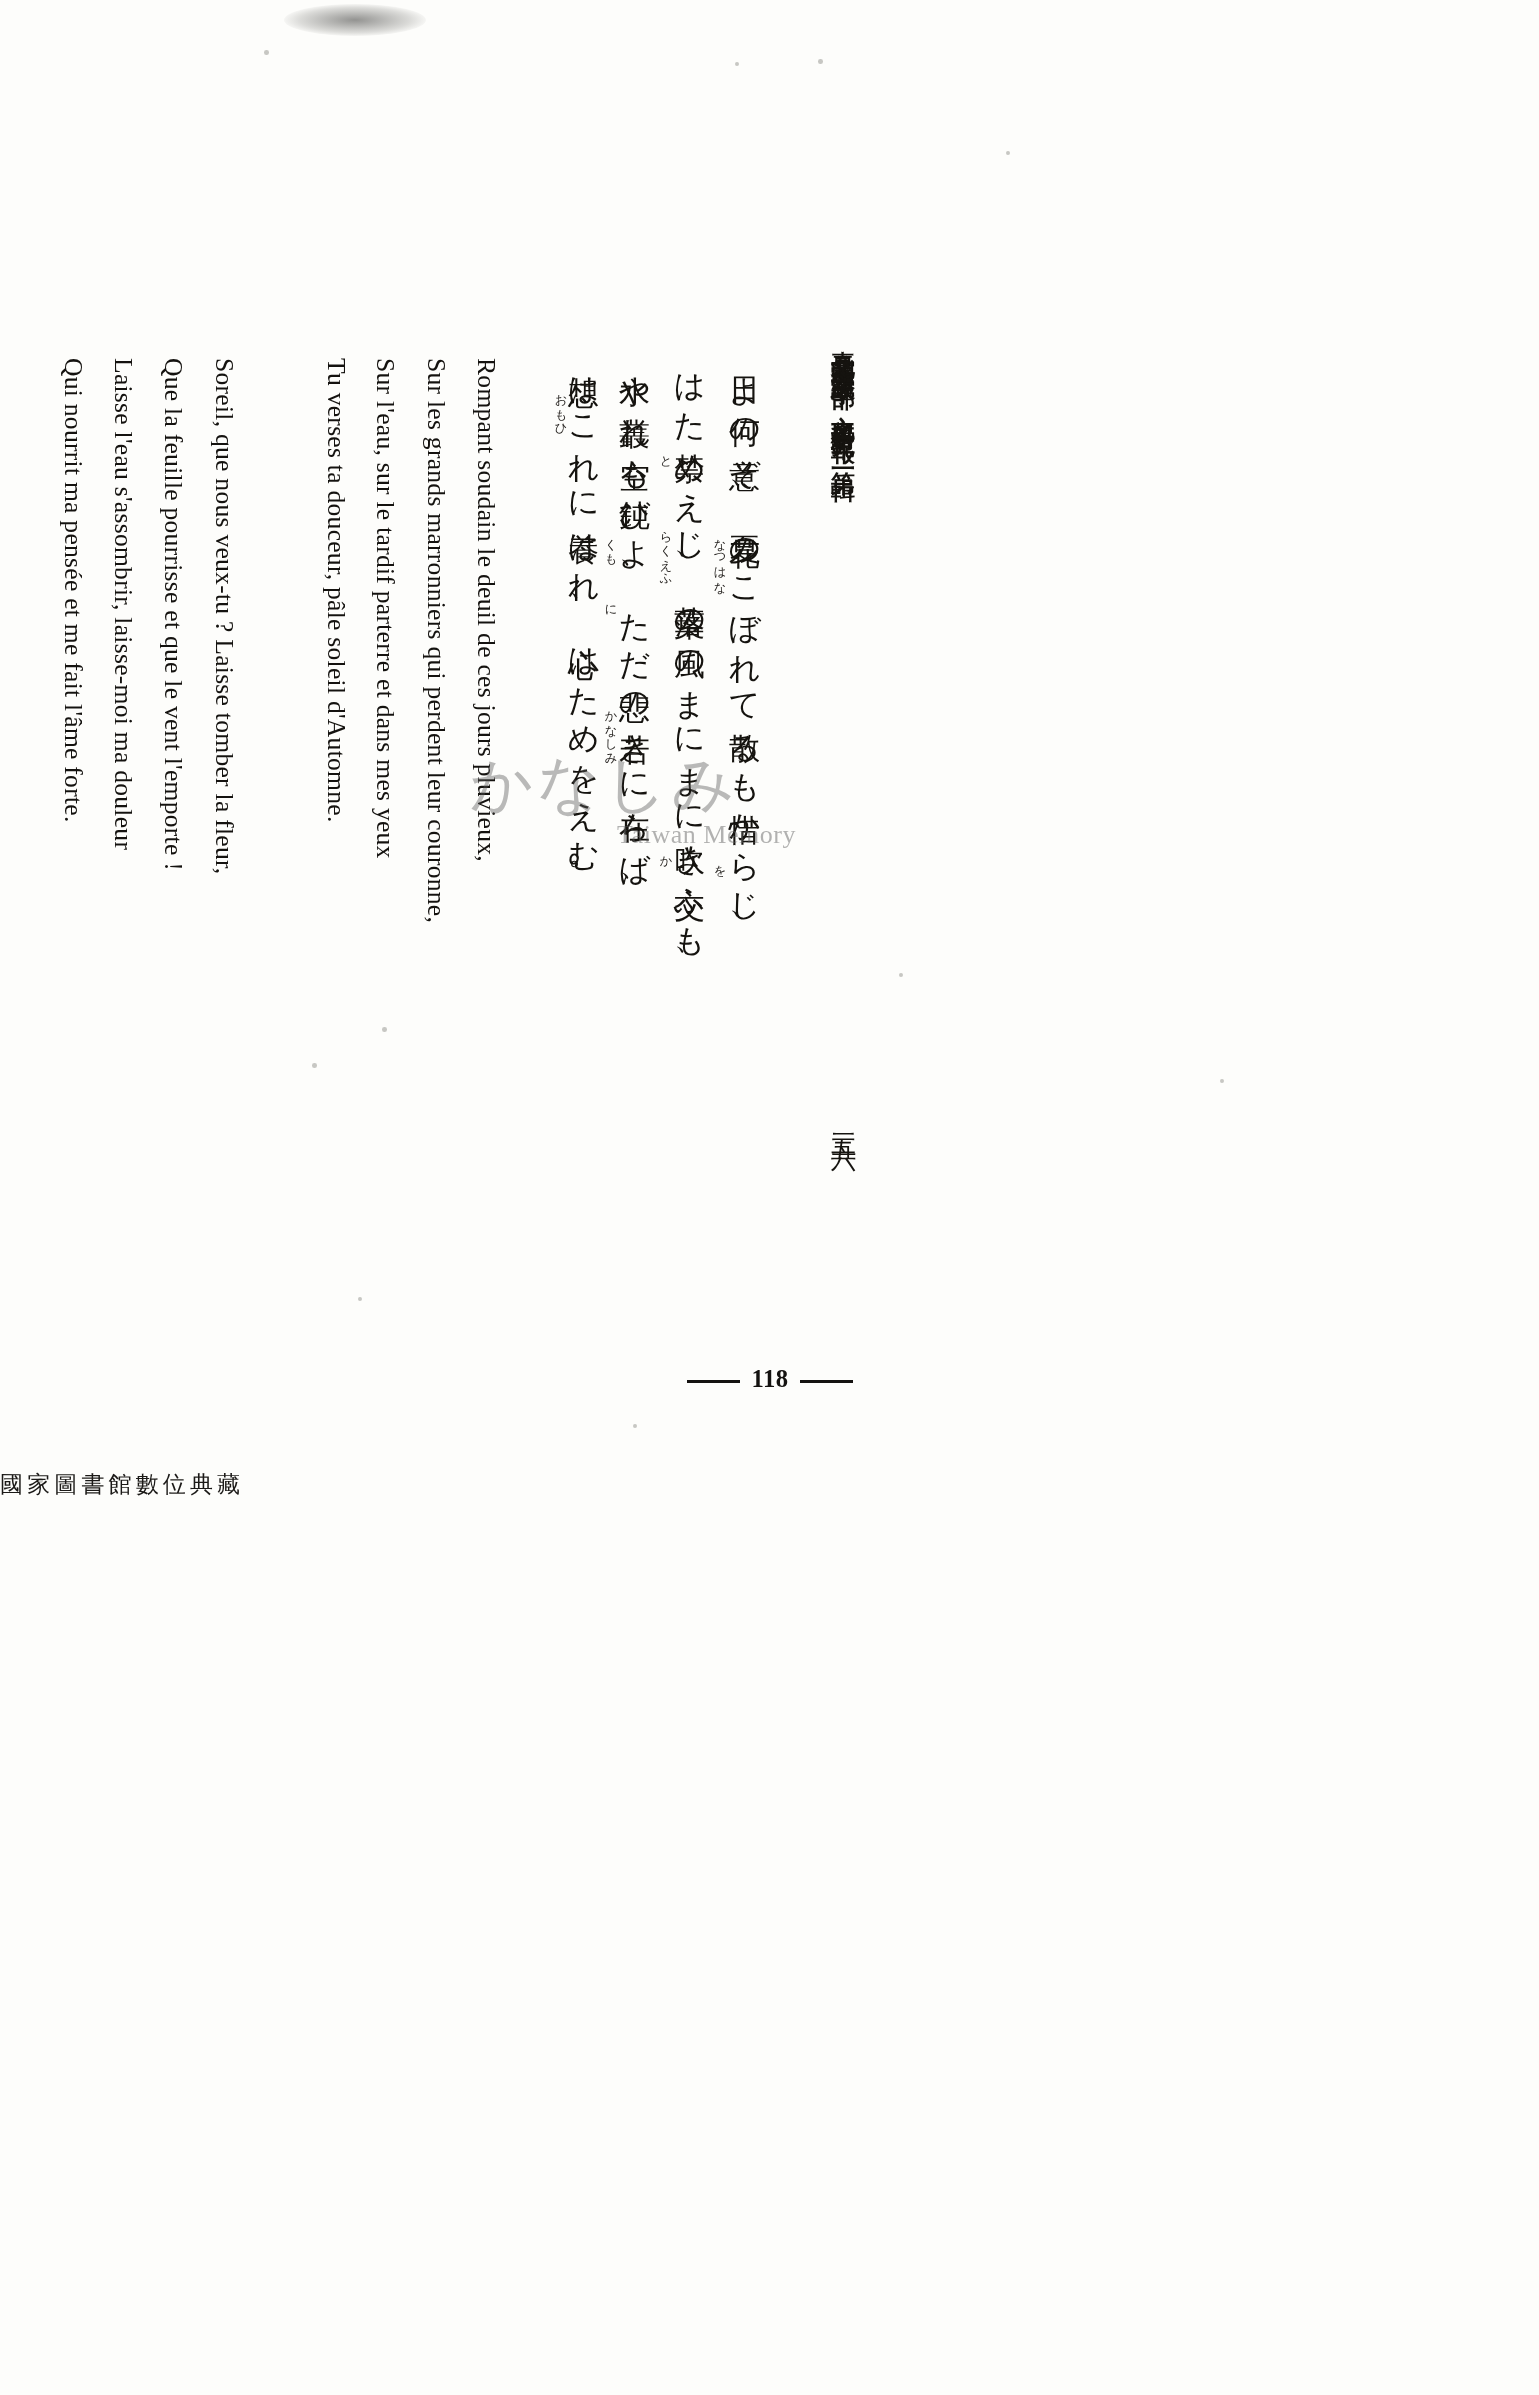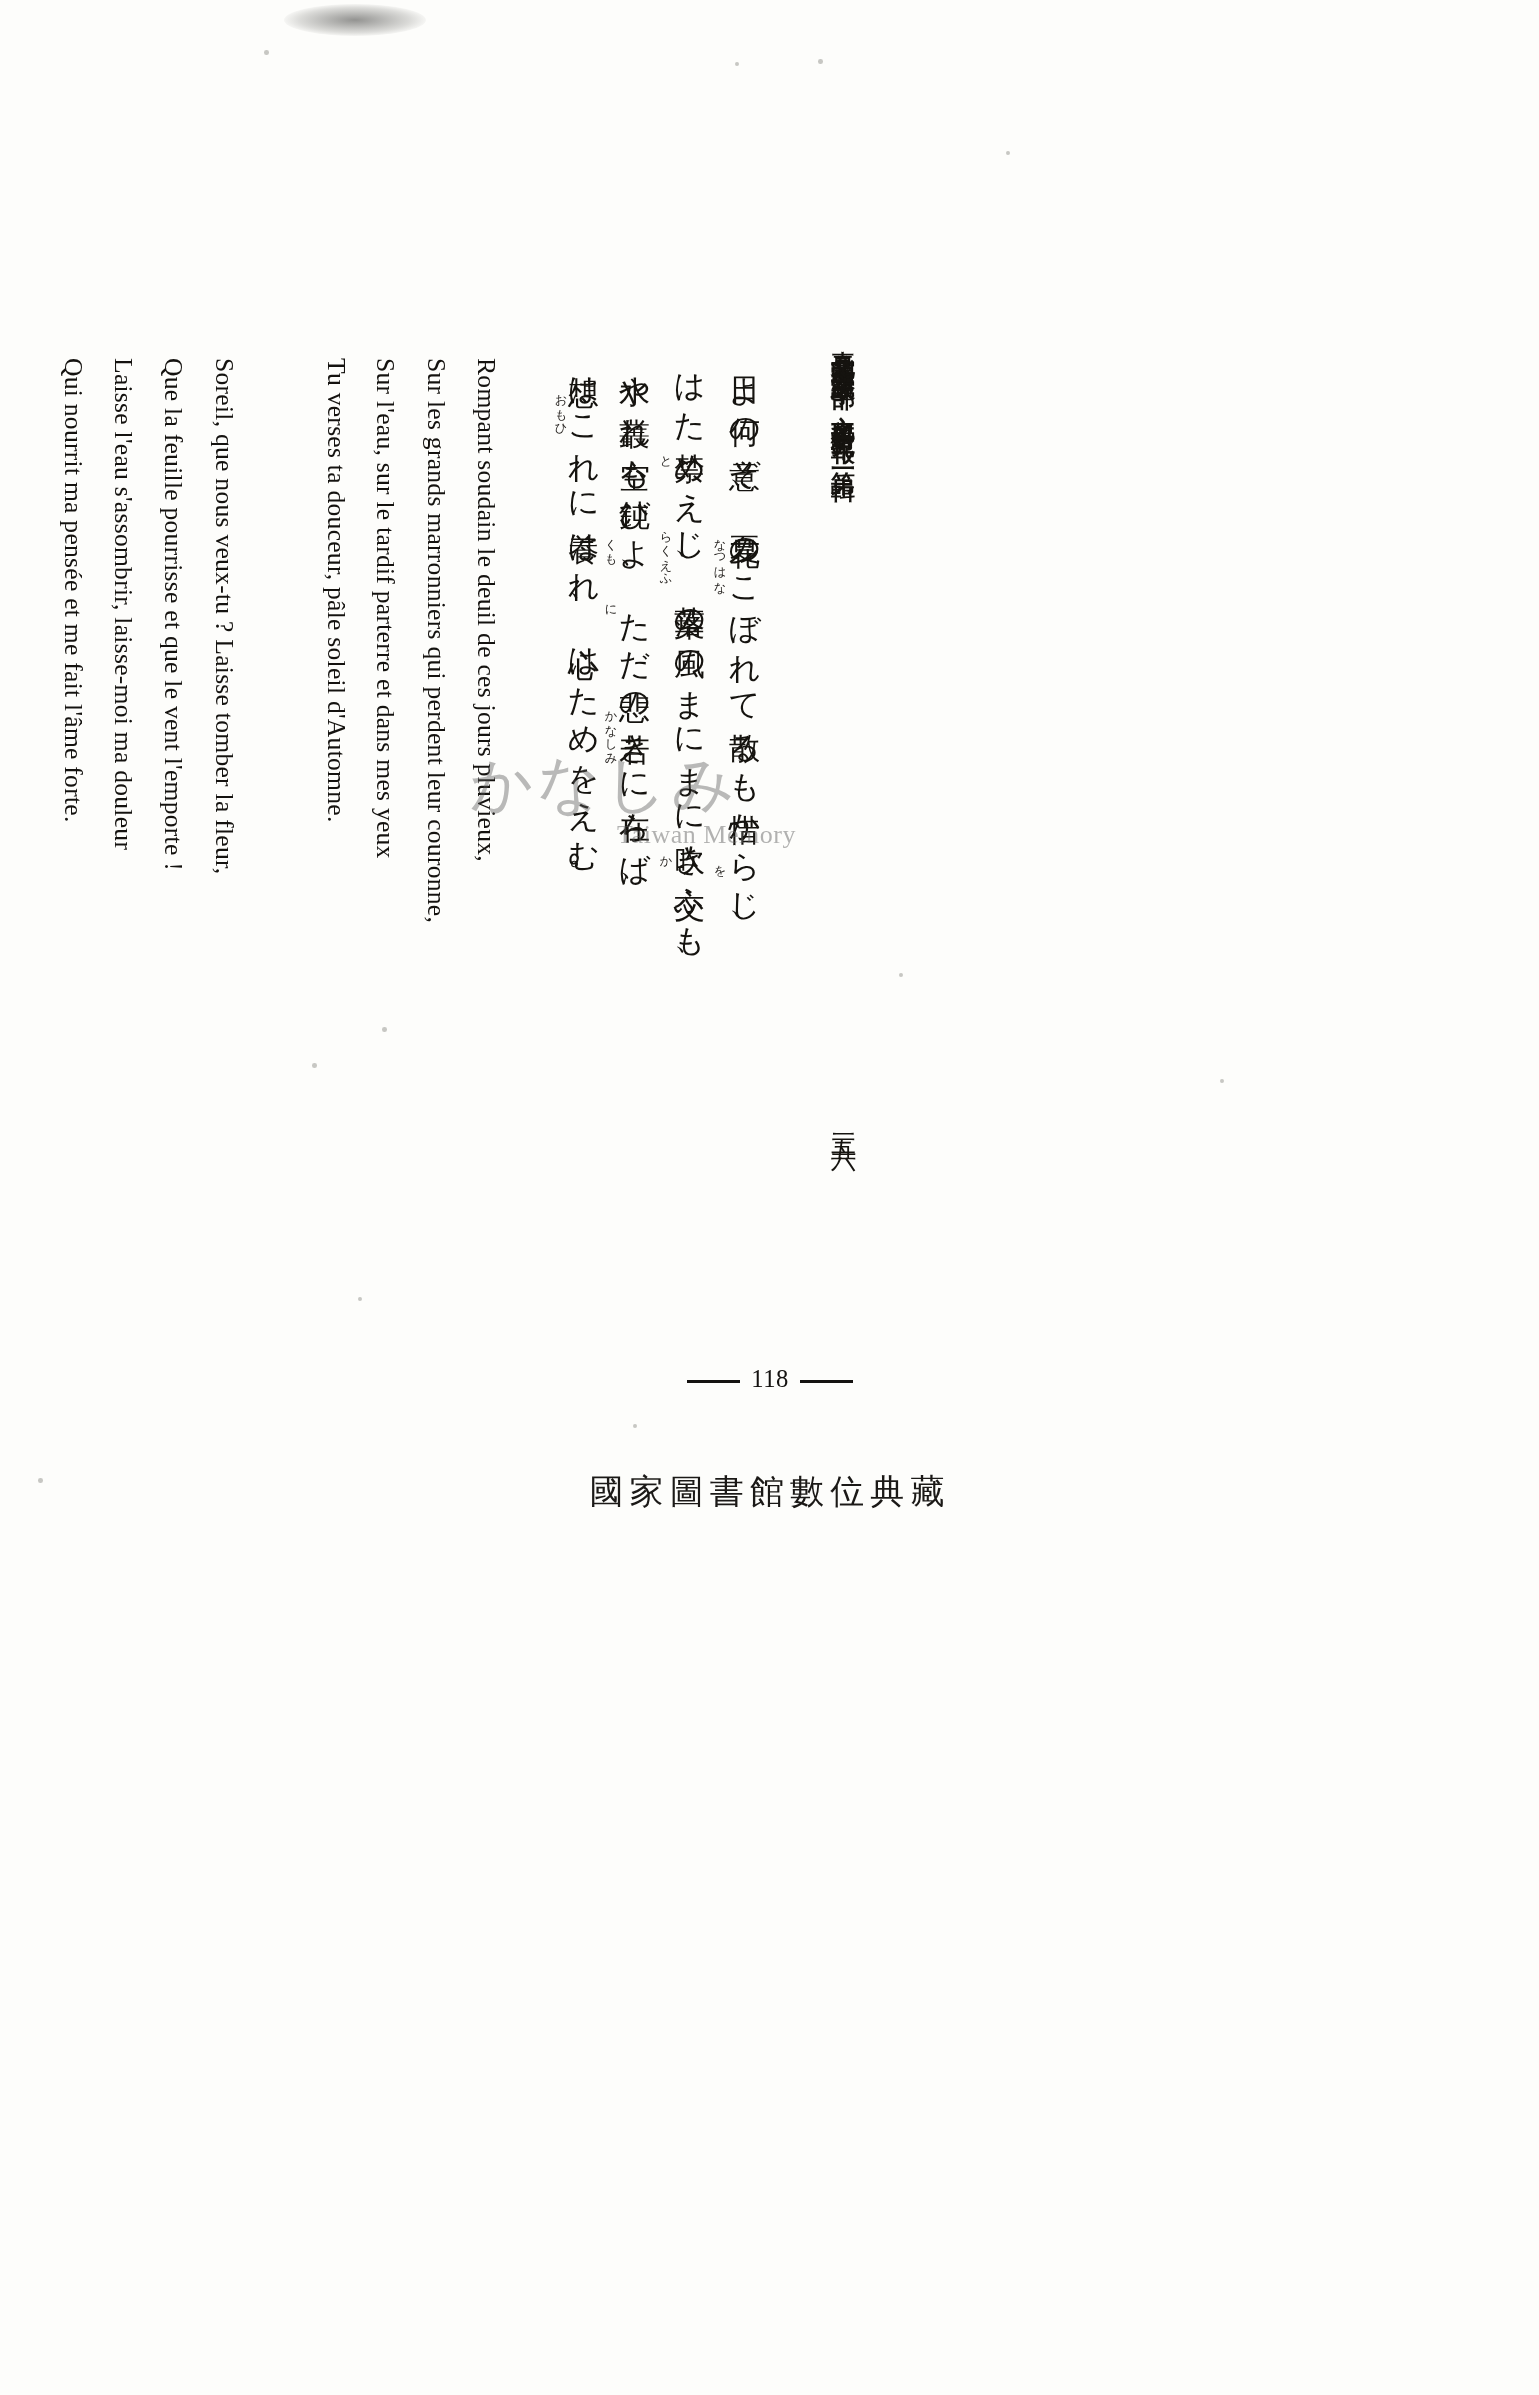--- a/index.html
+++ b/index.html
@@ -116,40 +116,40 @@
 
   
   .folio {
     position: absolute;
     left: 0;
     right: 0;
     top: 1365px;
     text-align: center;
     font-family: "Liberation Serif", serif;
     font-size: 24.6px;
-    font-weight: normal;
+    font-weight: bold;
     letter-spacing: .02em;
     color: #141210;
   }
   .folio .rule {
     display: inline-block;
     width: 53px;
     height: 2.8px;
     background: #141210;
     vertical-align: middle;
     margin: 0 11.4px;
   }
   .footer-stamp {
     position: absolute;
     left: 0;
     right: 0;
     top: 1469px;
-    text-align: center;
-    font-family: "DejaVu Serif", "Liberation Serif", serif;
-    font-size: 34px;
+    text-align: left;
+    font-family: "DejaVu Serif", "Liberation Serif", serif;
+    font-size: 23px;
     letter-spacing: .18em;
     color: #1b1917;
   }
 </style>
 </head>
 <body>
 
 <div class="page">
 
   <div class="smudge" style="left:284px;top:3.8px;width:142px;height:32px;"></div>

